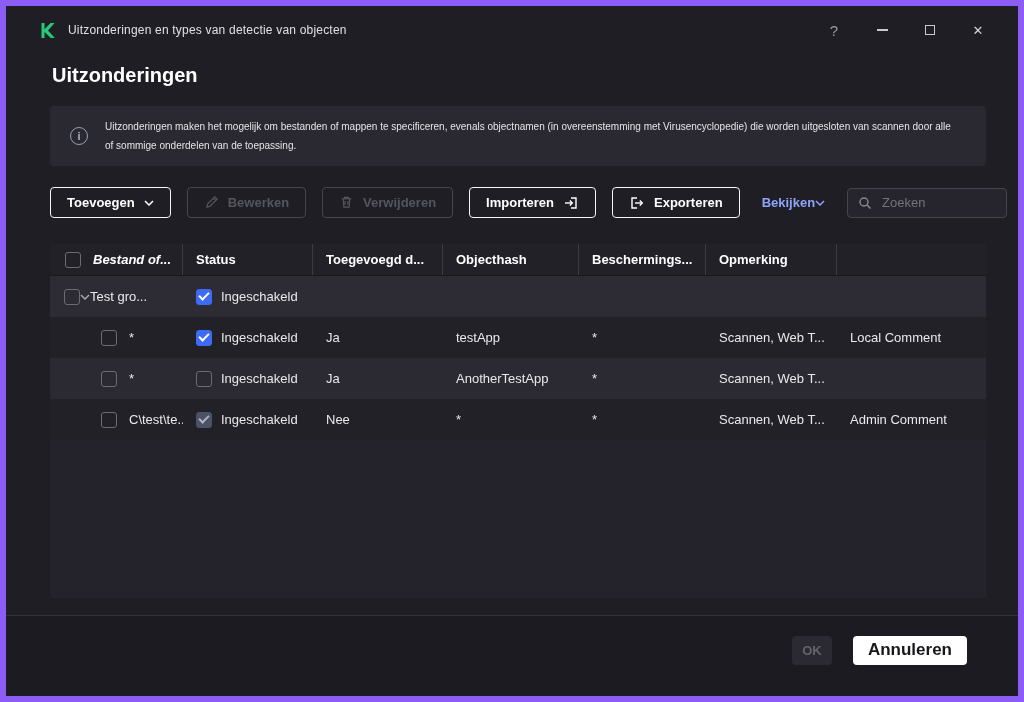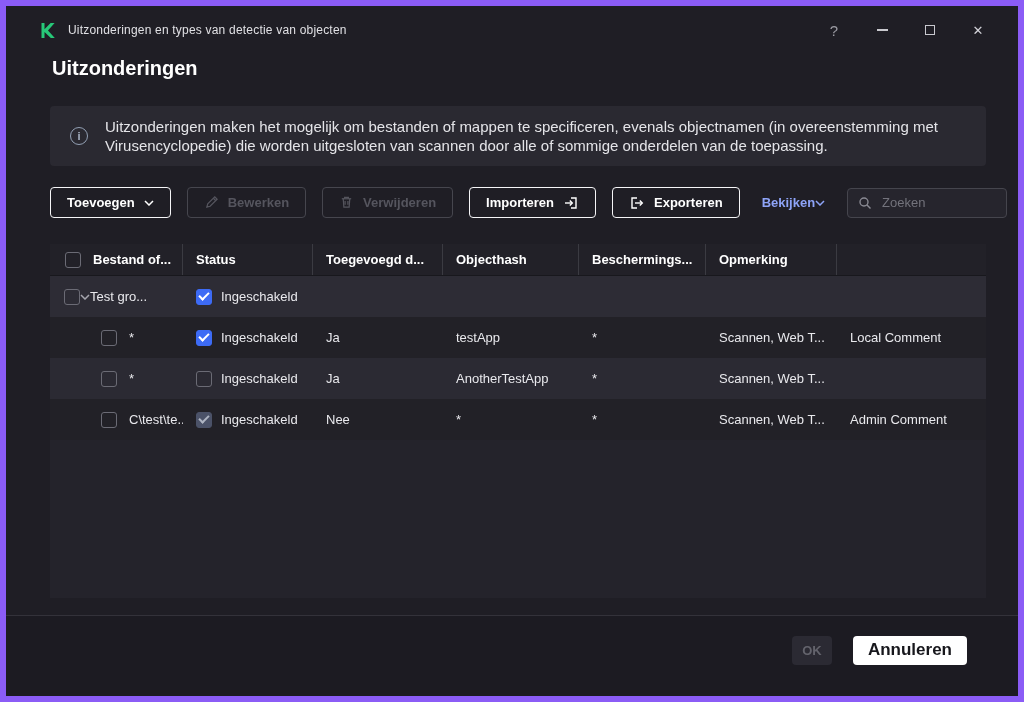--- a/index.html
+++ b/index.html
@@ -16,42 +16,42 @@
   .logo{width:18px;height:18px;display:inline-flex;align-items:center;justify-content:center;color:var(--brand-green,#27c878);}
   .win-title{margin-left:12px;font-size:12px;color:#e0e0e4;letter-spacing:.2px;}
   .tb-controls{margin-left:auto;display:flex;align-items:center;}
   .tb-btn{width:48px;height:48px;display:flex;align-items:center;justify-content:center;cursor:default;}
   .help-glyph{font-size:15px;color:#9b9ba3;}
   .min-shape{width:11px;height:2px;background:#c9c9cf;}
   .max-shape{width:10px;height:10px;border:1.2px solid #c9c9cf;}
   .close-glyph{font-size:13px;color:#d2d2d8;}
 
   
-  .page-title{position:absolute;top:51px;left:46px;font-size:20px;font-weight:700;color:#ffffff;}
+  .page-title{position:absolute;top:58px;left:46px;font-size:20px;font-weight:700;color:#ffffff;}
 
   .infobox{position:absolute;top:100px;left:44px;width:936px;height:60px;background:#2a2931;border-radius:4px;display:flex;align-items:center;padding:0 24px 0 20px;}
   .info-icon{flex:none;width:18px;height:18px;border:1.5px solid #93a0b4;border-radius:50%;display:flex;align-items:center;justify-content:center;color:#a7b2c4;font-size:11px;font-weight:700;}
-  .info-text{margin-left:17px;font-size:15px;line-height:19px;color:#e4e4e8;max-width:852px;}
+  .info-text{margin-left:17px;font-size:10px;line-height:19px;color:#e4e4e8;max-width:852px;}
 
   
   .toolbar{position:absolute;top:181px;left:44px;right:44px;height:31px;display:flex;align-items:center;gap:16px;}
   .btn{height:31px;display:inline-flex;align-items:center;gap:9px;padding:0 16px;border:1px solid #f5f5f7;border-radius:4px;background:transparent;color:#ffffff;font-size:13px;font-weight:600;font-family:inherit;white-space:nowrap;}
   .btn.disabled{border-color:#46464e;color:#55555e;}
   .btn svg{flex:none;}
   .link-btn{display:inline-flex;align-items:center;margin-left:auto;color:var(--link-blue,#8ea4f8);font-size:13px;font-weight:700;background:none;border:none;font-family:inherit;white-space:nowrap;}
   .search{flex:none;width:160px;height:30px;background:#26252d;border:1px solid #45454d;border-radius:4px;display:flex;align-items:center;padding:0 10px;gap:8px;}
   .search input{flex:1;min-width:0;background:transparent;border:none;outline:none;color:#e8e8ea;font-size:13px;font-family:inherit;}
   .search input::placeholder{color:#73737c;}
 
   
   .table{position:absolute;top:238px;left:44px;width:936px;height:354px;display:flex;flex-direction:column;font-size:13px;}
   .grid{display:grid;grid-template-columns:133px 130px 130px 136px 127px 131px 131px 18px;}
   .thead{height:32px;background:#222128;font-weight:700;color:#ffffff;border-bottom:1px solid #18181d;}
   .th{display:flex;align-items:center;padding:0 8px 0 13px;border-right:1px solid #3b3b42;overflow:hidden;white-space:nowrap;}
-  .th.first{padding-left:15px;gap:12px;}
+  .th.first{padding-left:15px;gap:12px;font-style:italic;}
   .th.gutter{border-right:none;padding:0;}
   .tr{height:41px;color:#e9e9ed;}
   .tr.row-group{background:#2d2c35;}
   .tr.row-dark{background:#222127;}
   .tr.row-light{background:#2b2a33;}
   .td{display:flex;align-items:center;padding:0 8px 0 13px;overflow:hidden;white-space:nowrap;}
   .td.first{padding-left:14px;gap:0;}
   .td.first.indent{padding-left:51px;gap:12px;}
   .td.status{gap:9px;}
   .tfill{flex:1;background:#24232b;}

